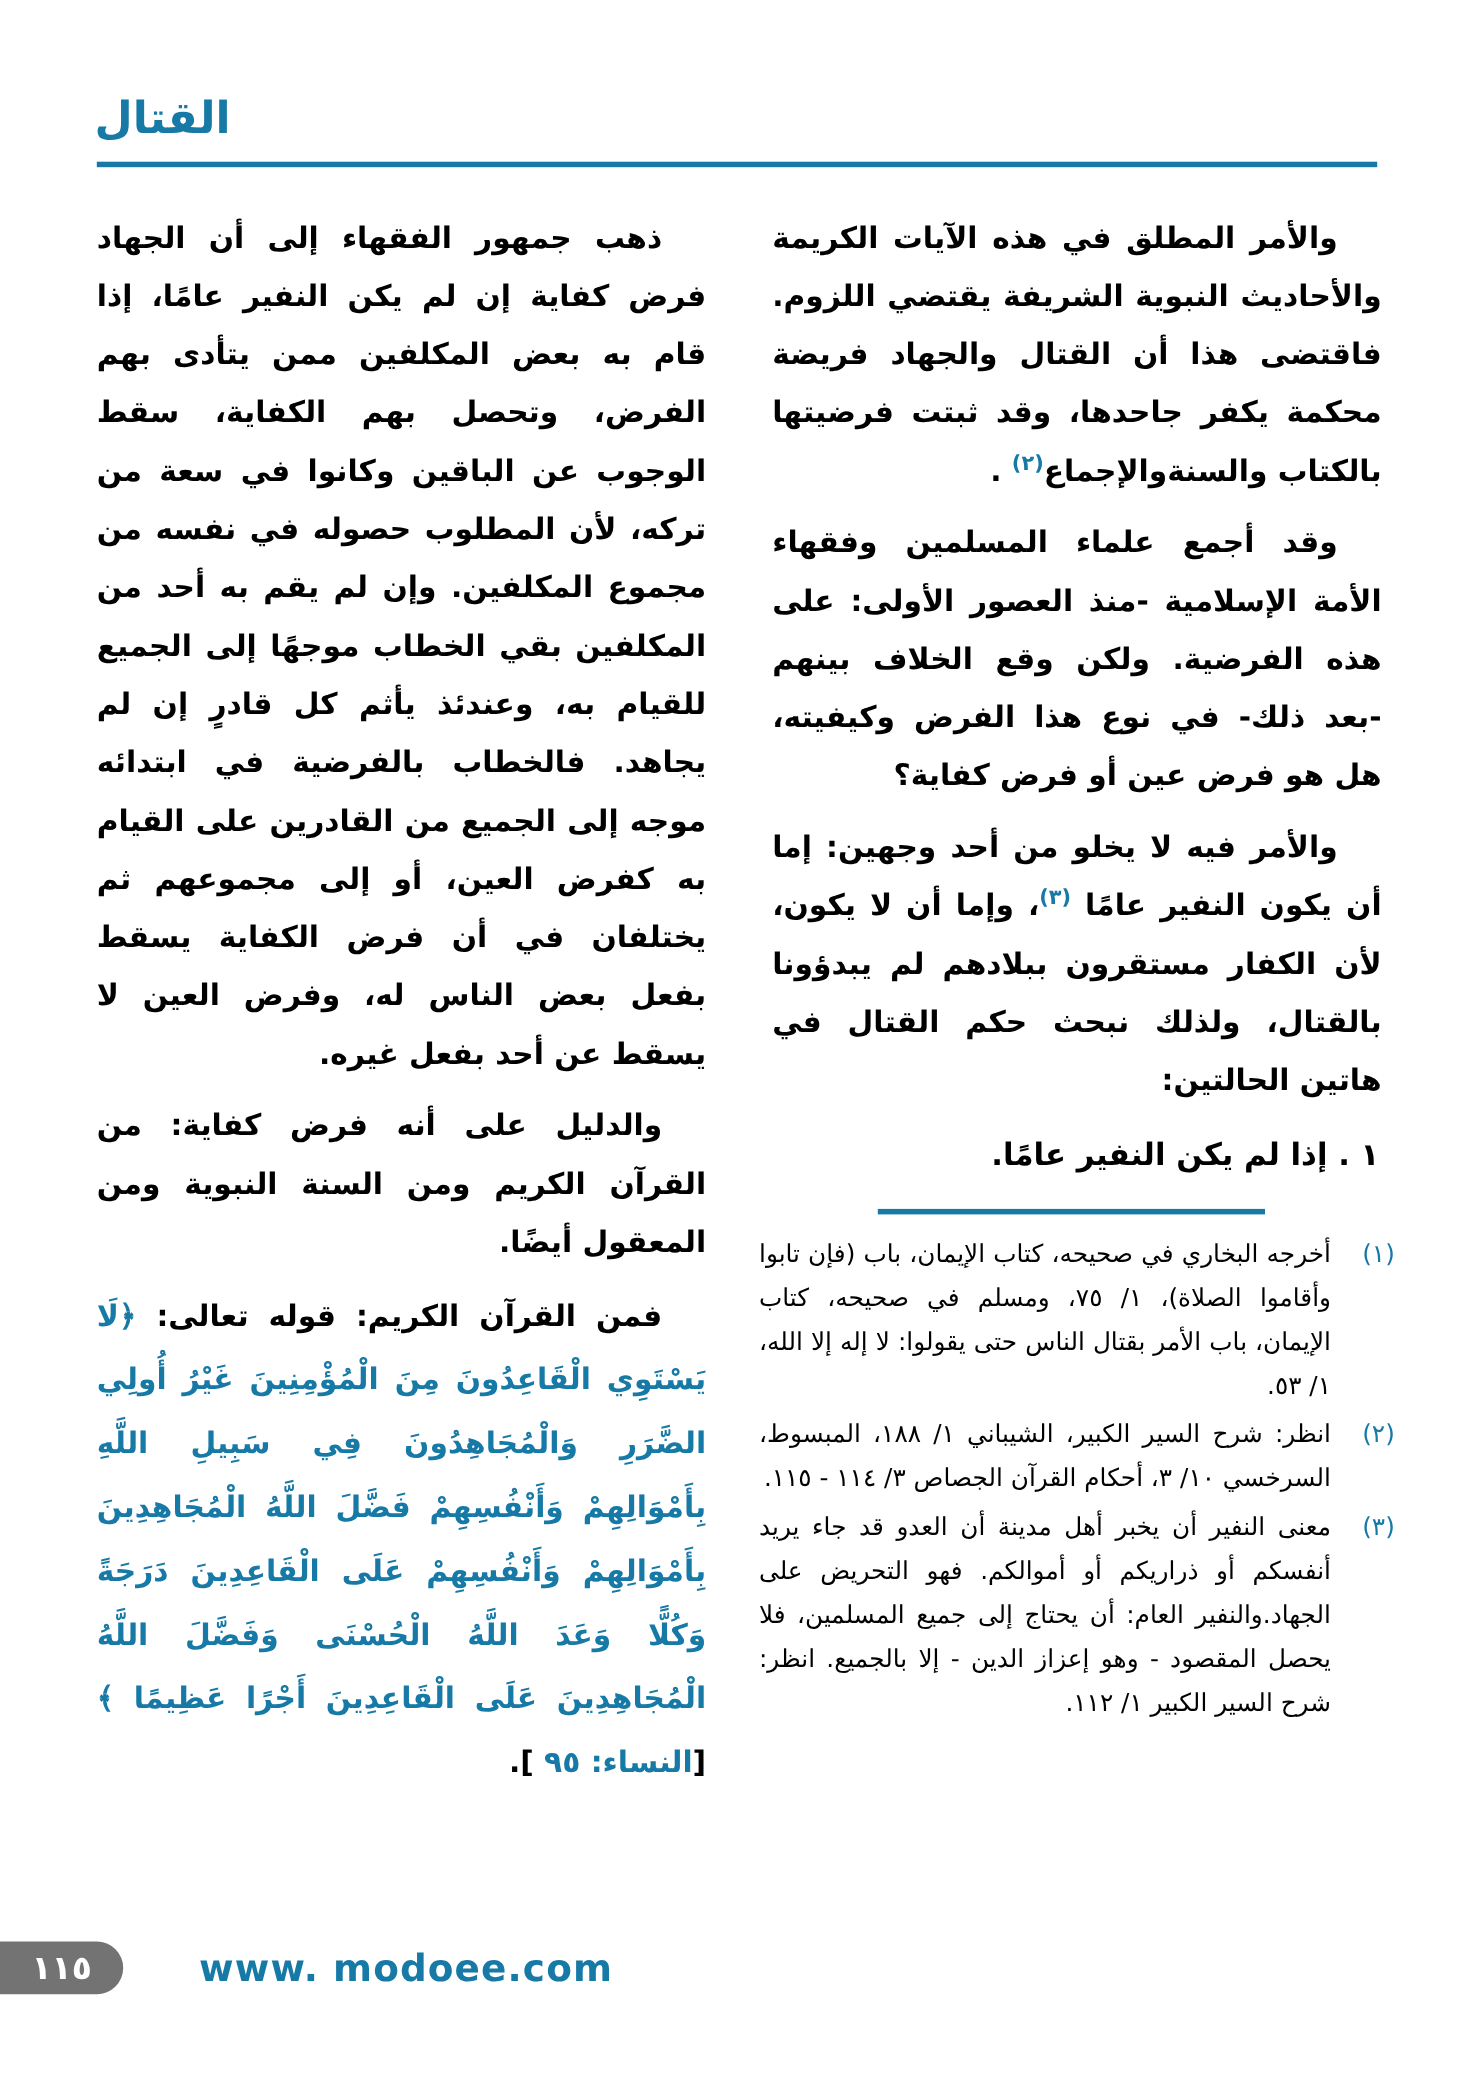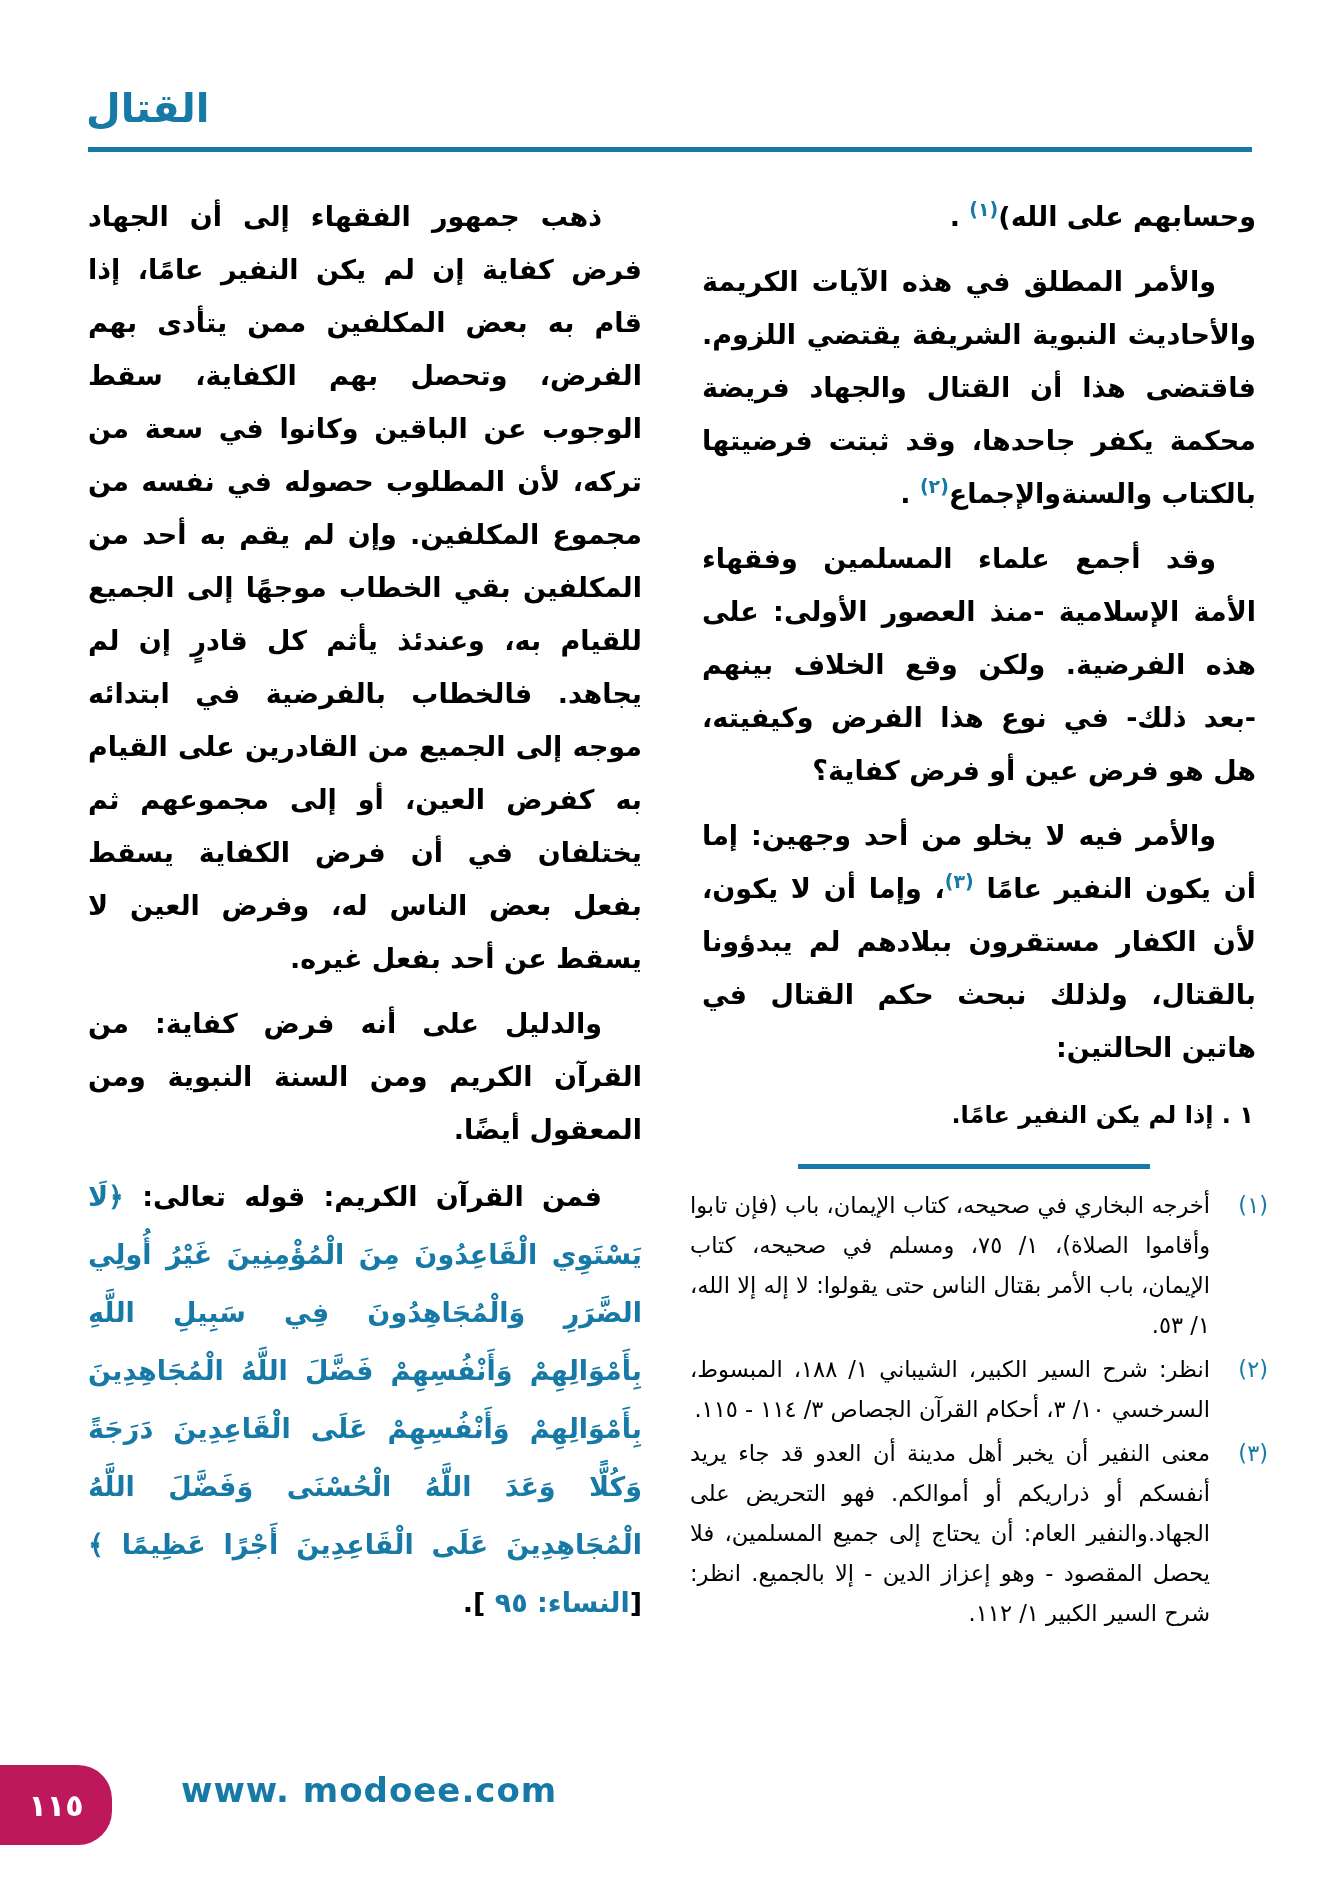--- a/index.html
+++ b/index.html
@@ -63,21 +63,21 @@
   .no-indent { text-indent: 0; }
   .fn-ref {
     color: #1779A6;
     font-size: 19px;
     vertical-align: super;
     line-height: 0;
     font-weight: bold;
   }
   .sub-heading {
     margin: 16px 0 0 0;
-    font-size: 24px;
+    font-size: 28px;
     font-weight: bold;
     line-height: 50px;
     text-indent: 14px;
   }
   
   .fn-rule {
     width: 352px;
     height: 5px;
     background: #1779A6;
     margin: 24px 118px 16px 0;
@@ -107,22 +107,22 @@
     line-height: 58px;
   }
   .verse-ref { color: #1779A6; }
   .ref-bracket { color: #000; }
   
   .page-tab {
     position: absolute;
     left: 0;
     top: 1765px;
     width: 112px;
-    height: 80px;
-    background: #be185d;
+    height: 48px;
+    background: #737373;
     border-radius: 0 34px 34px 0;
     display: flex;
     align-items: center;
     justify-content: center;
     color: #ffffff;
     font-size: 30px;
     font-weight: bold;
     text-align: center;
   }
   .site-url {
@@ -141,21 +141,20 @@
 <body>
 
 <div class="page">
 
   <span class="header-title">القتال</span>
   <div class="header-rule"></div>
 
   <div class="columns">
 
     <div class="col">
-      <p class="body-p no-indent"><span>وحسابهم على الله)</span><span class="fn-ref">(١)</span><span> .</span></p>
 
       <p class="body-p"><span>والأمر المطلق في هذه الآيات الكريمة والأحاديث النبوية الشريفة يقتضي اللزوم. فاقتضى هذا أن القتال والجهاد فريضة محكمة يكفر جاحدها، وقد ثبتت فرضيتها بالكتاب والسنةوالإجماع</span><span class="fn-ref">(٢)</span><span> .</span></p>
 
       <p class="body-p"><span>وقد أجمع علماء المسلمين وفقهاء الأمة الإسلامية -منذ العصور الأولى: على هذه الفرضية. ولكن وقع الخلاف بينهم -بعد ذلك- في نوع هذا الفرض وكيفيته، هل هو فرض عين أو فرض كفاية؟</span></p>
 
       <p class="body-p"><span>والأمر فيه لا يخلو من أحد وجهين: إما أن يكون النفير عامًا </span><span class="fn-ref">(٣)</span><span>، وإما أن لا يكون، لأن الكفار مستقرون ببلادهم لم يبدؤونا بالقتال، ولذلك نبحث حكم القتال في هاتين الحالتين:</span></p>
 
       <h2 class="sub-heading">١ . إذا لم يكن النفير عامًا.</h2>
 
       <div class="fn-rule"></div>

